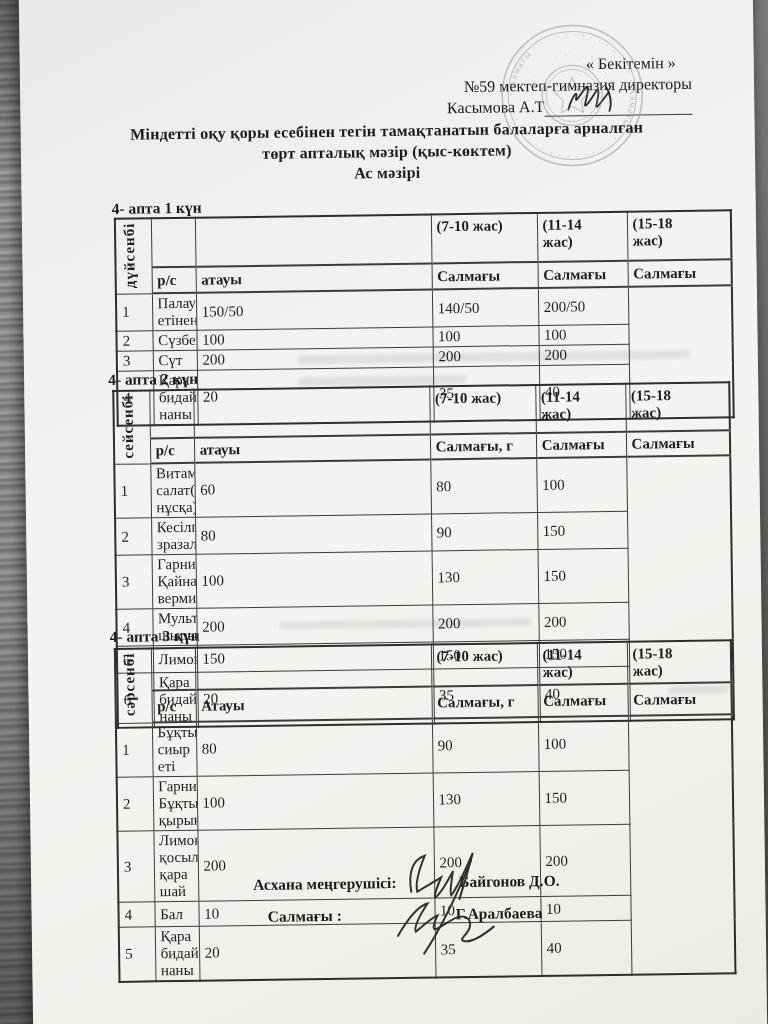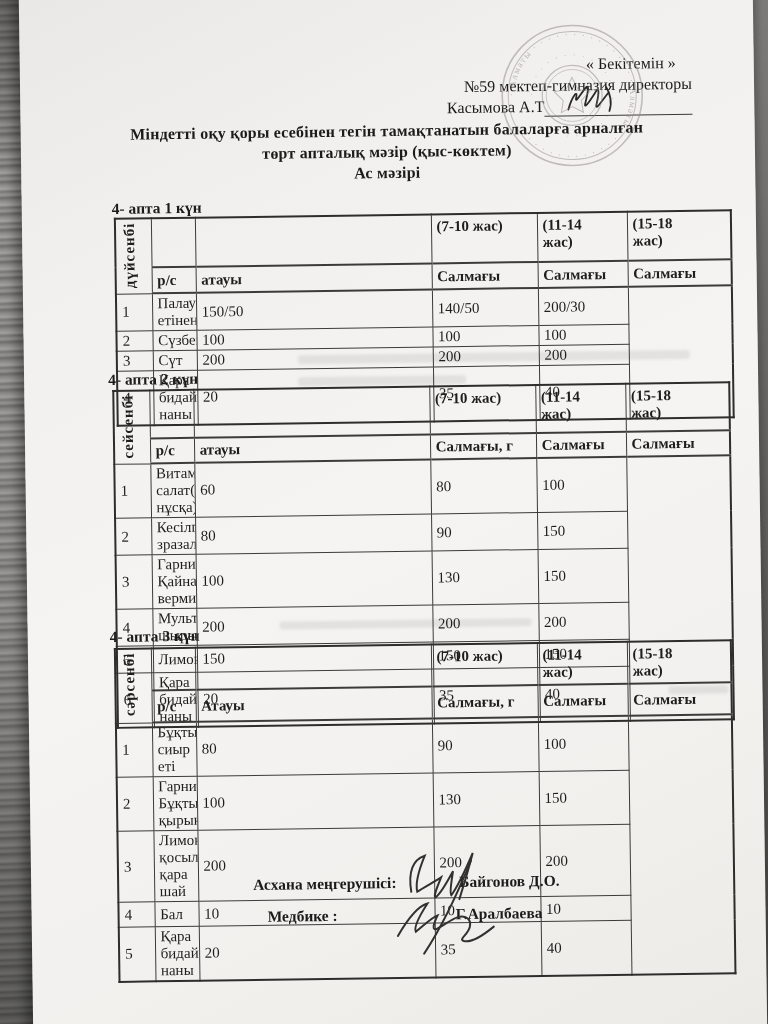--- a/index.html
+++ b/index.html
@@ -162,21 +162,21 @@
           <th>Салмағы</th>
           <th>Салмағы</th>
         </tr>
       </thead>
       <tbody>
         <tr>
           <td>1</td>
           <td>Палау(сиыр етінен)</td>
           <td>150/50</td>
           <td>140/50</td>
-          <td>200/30</td>
+          <td>200/50</td>
         </tr>
         <tr>
           <td>2</td>
           <td>Сүзбеше</td>
           <td>100</td>
           <td>100</td>
           <td>100</td>
         </tr>
         <tr>
           <td>3</td>
@@ -325,21 +325,21 @@
           <td>Қара бидай наны</td>
           <td>20</td>
           <td>35</td>
           <td>40</td>
         </tr>
       </tbody>
     </table>
 
   <div class="abs footer-role fr1">Асхана меңгерушісі:</div>
   <div class="abs fn1">Байгонов Д.О.</div>
-  <div class="abs footer-role fr2">Медбике :</div>
+  <div class="abs footer-role fr2">Салмағы :</div>
   <div class="abs fn2">Г.Аралбаева</div>
 
   <svg class="abs sig-footer" viewBox="0 0 170 130">
     <g fill="none" stroke="#33312f" stroke-width="2" stroke-linecap="round">
       <path d="M58,60 C55,40 60,28 72,24 C66,38 62,52 64,60 C70,56 82,50 88,46 C84,56 80,64 82,66 C88,62 94,50 100,40 C98,52 96,62 98,64 C104,56 112,40 120,22 C114,44 108,62 106,68"></path>
       <path d="M44,104 C56,84 66,74 74,72 C66,84 60,96 62,100 C70,94 78,86 84,84 C80,92 78,98 82,98 C90,94 98,88 104,86 C112,84 118,88 116,96 C114,104 104,108 110,110 C118,112 130,104 140,96"></path>
       <path d="M70,122 C88,96 106,58 118,30"></path>
     </g>
   </svg>
 

